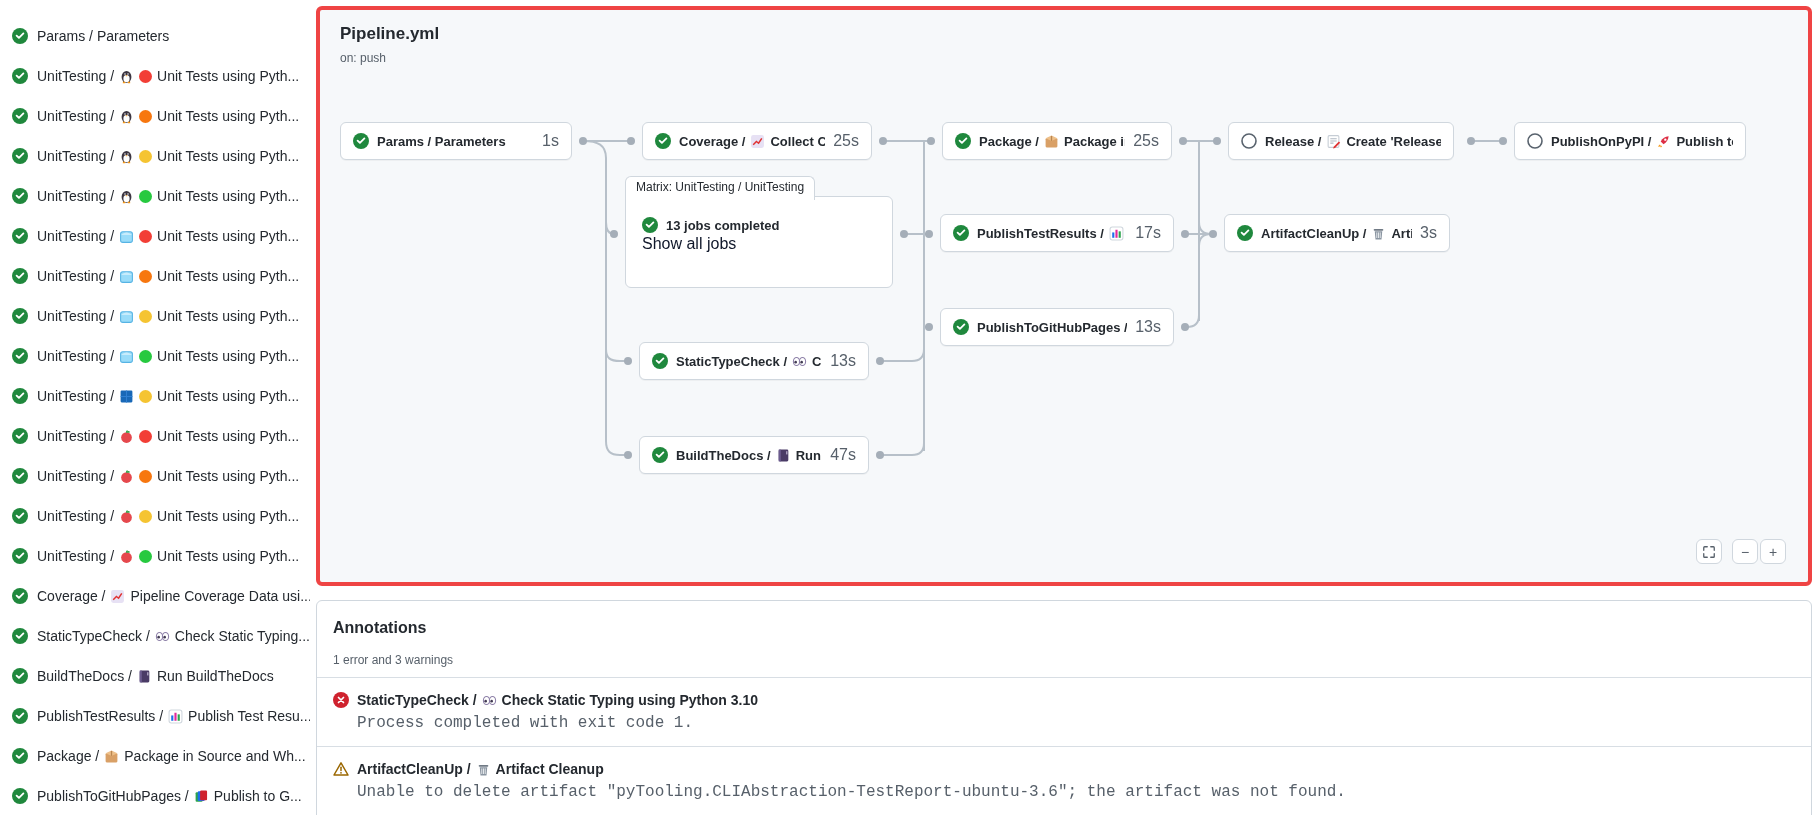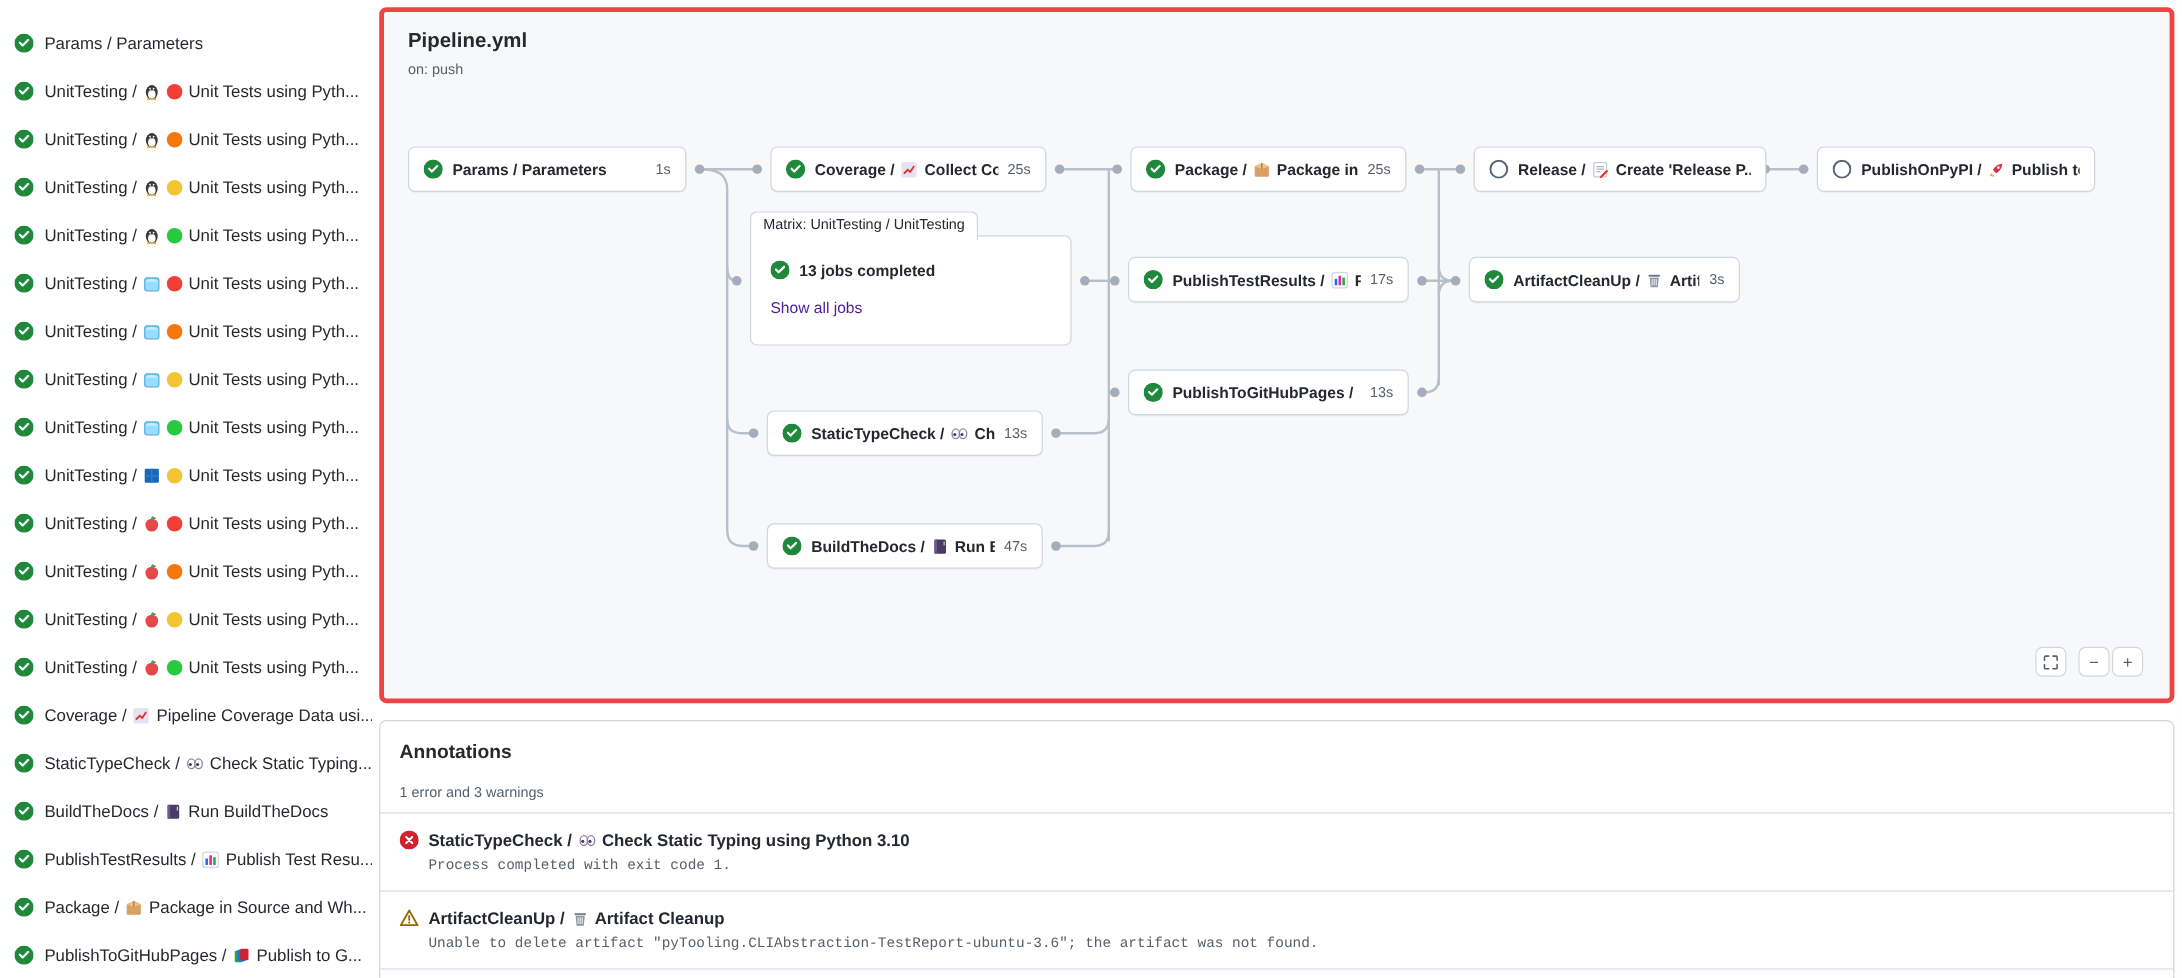--- a/index.html
+++ b/index.html
@@ -22,47 +22,47 @@
   .graph-card { position:absolute; left:316px; top:6px; width:1496px; height:580px;
     background:#f6f8fa; border:4px solid #ef4444; border-radius:6px; }
   .gtitle { position:absolute; left:20px; top:14px; font-size:17px; font-weight:700; color:#24292f; }
   .gtrigger { position:absolute; left:20px; top:41px; font-size:12px; color:#57606a; }
   #edges { position:absolute; left:0; top:0; width:1494px; height:578px; pointer-events:none; }
 
   .gnode { position:absolute; height:38px; background:#fff; border:1px solid #d0d7de; border-radius:6px;
     display:flex; align-items:center; gap:8px; padding:0 12px; box-shadow:0 1px 0 rgba(27,31,36,.04); cursor:pointer; }
   .gnode .nlabel { display:inline-flex; align-items:center; gap:5px; font-size:13px; font-weight:600;
     color:#24292f; white-space:nowrap; overflow:hidden; flex:1; }
-  .gnode .dur { margin-left:auto; font-size:12px; color:#57606a; flex:0 0 auto; }
+  .gnode .dur { margin-left:auto; font-size:16px; color:#57606a; flex:0 0 auto; }
 
   .matrix-tab { position:absolute; left:305px; top:166px; height:24px; padding:3px 10px 0 10px;
     background:#fff; border:1px solid #d0d7de; border-bottom:none; border-radius:6px 6px 0 0;
     font-size:12px; color:#24292f; z-index:3; }
   .matrix-body { position:absolute; left:305px; top:186px; width:268px; height:92px; background:#fff;
     border:1px solid #d0d7de; border-radius:0 6px 6px 6px; padding:20px 16px 0 16px; z-index:2; }
   .matrix-row { display:flex; align-items:center; gap:8px; font-size:13px; font-weight:600; color:#24292f; }
-  .show-all { display:inline-block; margin:16px 0 0 0; font-size:13px; color:#4c1d95; cursor:pointer; }
+  .show-all { display:inline-block; margin:2px 0 0 0; font-size:16px; color:#0f172a; cursor:pointer; }
 
   .controls { position:absolute; right:22px; bottom:18px; display:flex; align-items:center; gap:10px; }
   .ctl-btn { width:26px; height:25px; background:#fff; border:1px solid #d0d7de; border-radius:6px;
     display:flex; align-items:center; justify-content:center; font-size:14px; color:#57606a; cursor:pointer; }
   .zoom-group { display:flex; gap:2px; }
 
   
   .annotations-card { position:absolute; left:316px; top:600px; width:1496px; height:230px;
     background:#fff; border:1px solid #d0d7de; border-radius:6px; }
   .ann-head { padding:18px 16px 10px 16px; }
   .ann-title { font-size:16px; font-weight:700; color:#24292f; }
   .ann-sub { margin-top:16px; font-size:12px; color:#57606a; }
   .ann-item { padding:14px 16px 14px 16px; border-top:1px solid #d8dee4; }
   .ann-item:last-child { border-bottom:1px solid #d8dee4; }
   .ann-row { display:flex; align-items:center; gap:8px; }
   .ann-item-title { display:inline-flex; align-items:center; gap:5px; font-size:14px; font-weight:700;
     color:#24292f; cursor:pointer; white-space:nowrap; }
-  .ann-msg { margin:6px 0 0 24px; font-family:"Liberation Mono", monospace; font-size:12px; color:#57606a; }
+  .ann-msg { margin:6px 0 0 24px; font-family:"Liberation Mono", monospace; font-size:16px; color:#57606a; }
 </style>
 </head>
 <body>
 
 <div class="app">
 
   <aside class="sidebar">
     <div id="sidebar-list">
         <div class="side-item">
           <span class="sicon">
@@ -557,21 +557,21 @@
                 <svg viewBox="0 0 14 14">
                   <rect x="1.5" y="4" width="11" height="8.5" rx="1" fill="#d9a066"></rect>
                   <path d="M1.5 4 7 1.5 12.5 4 7 6.5z" fill="#eec08a"></path>
                   <rect x="6.4" y="1.8" width="1.2" height="4.6" fill="#b9854f"></rect>
                 </svg>
               </span>
               <span>Package in So...</span>
             </span>
             <span class="dur">25s</span>
           </div>
-          <div class="gnode" style="left: 908px; top: 112px; width: 244px;">
+          <div class="gnode" style="left: 908px; top: 112px; width: 226px;">
             <span class="sicon">
               <svg viewBox="0 0 16 16">
                 <circle cx="8" cy="8" r="7" fill="#fff" stroke="#59636e" stroke-width="1.6"></circle>
               </svg>
             </span>
             <span class="nlabel">
               <span>Release /</span>
               <span class="icon">
                 <svg viewBox="0 0 14 14">
                   <rect x="2" y="1.5" width="10" height="11" rx="1" fill="#fff" stroke="#c6cdd5"></rect>

